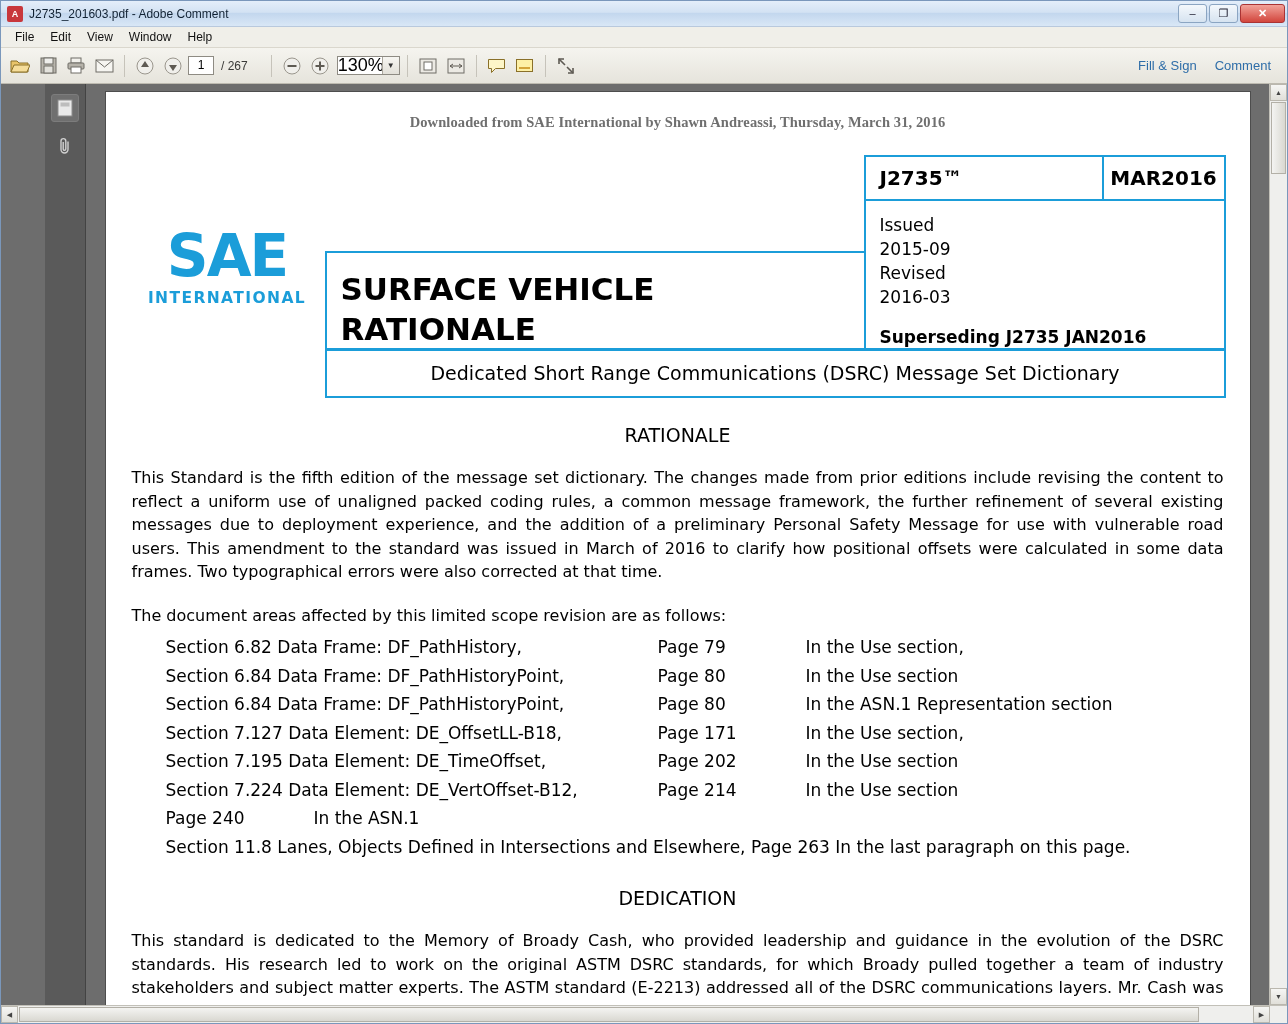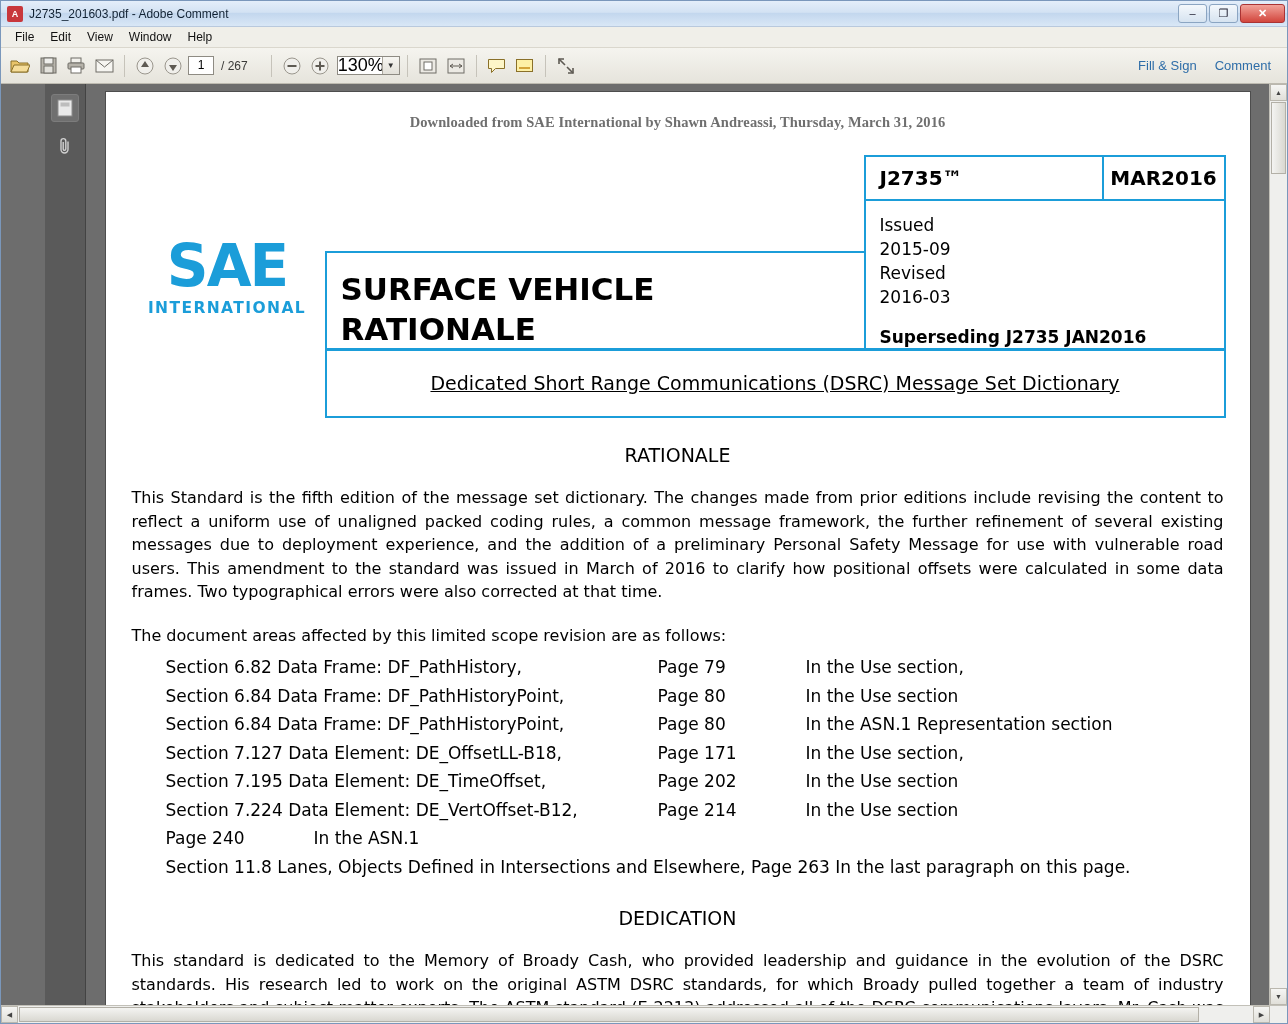--- a/index.html
+++ b/index.html
@@ -336,26 +336,25 @@
   }
   .rc-row {
     display: flex;
     flex-direction: column;
   }
   .rc-row .lbl { width: 140px; }
   .rc-sup { margin-top: 16px; font-weight: bold; }
 
   .subtitle-box {
     margin-top: -2.5px;
-    height: 70px;
+    height: 50px;
     display: flex;
     align-items: center;
     justify-content: center;
     font-size: 19px;
-    text-decoration: underline;
   }
 
   .sec-head {
     text-align: center;
     font-size: 19px;
     margin-top: 26px;
   }
   .para {
     font-size: 16px;
     line-height: 23.5px;

